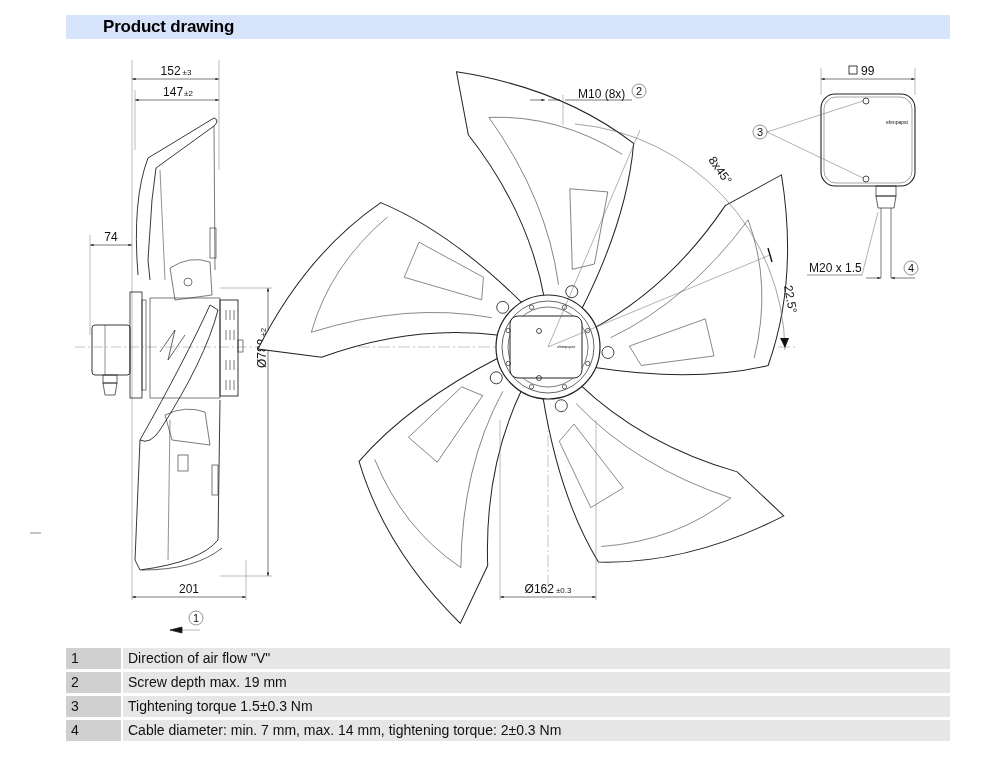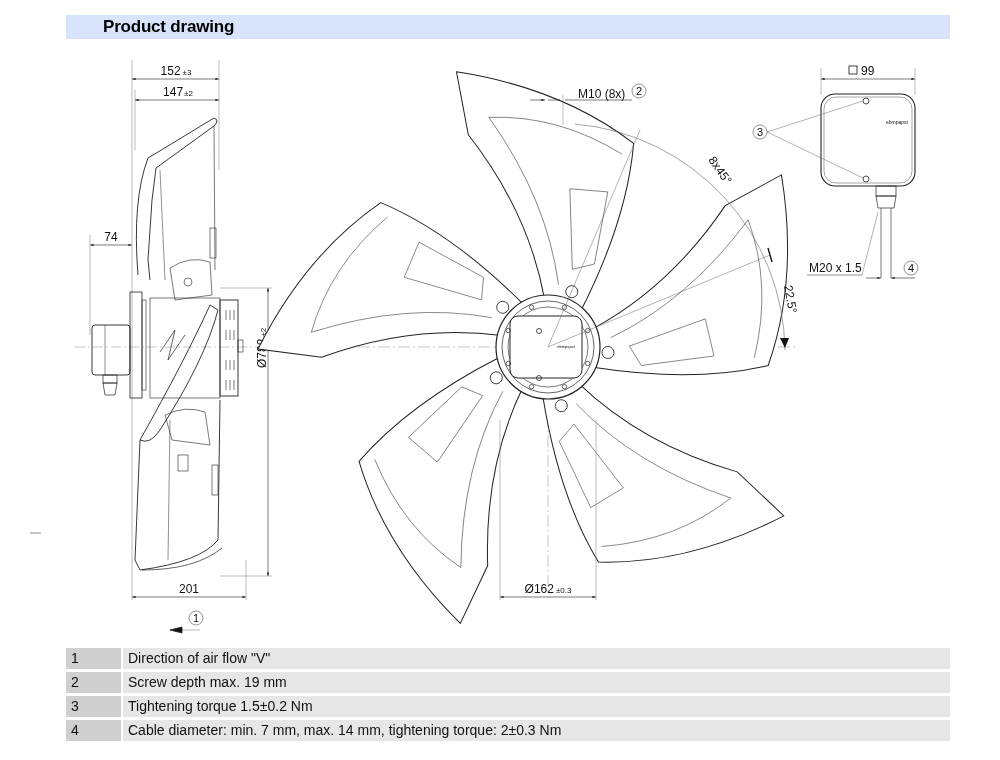--- a/index.html
+++ b/index.html
@@ -205,19 +205,19 @@
   <div class="note-row">
     <div class="note-num">1</div>
     <div class="note-text">Direction of air flow "V"</div>
   </div>
   <div class="note-row">
     <div class="note-num">2</div>
     <div class="note-text">Screw depth max. 19 mm</div>
   </div>
   <div class="note-row">
     <div class="note-num">3</div>
-    <div class="note-text">Tightening torque 1.5±0.2 Nm</div>
+    <div class="note-text">Tightening torque 1.5±0.3 Nm</div>
   </div>
   <div class="note-row">
     <div class="note-num">4</div>
     <div class="note-text">Cable diameter: min. 7 mm, max. 14 mm, tightening torque: 2±0.3 Nm</div>
   </div>
 </div>
 
 </body></html>

